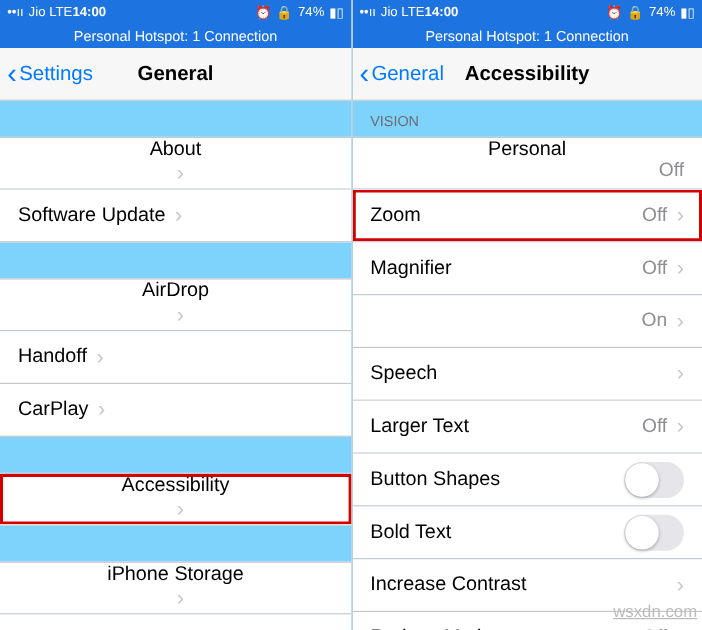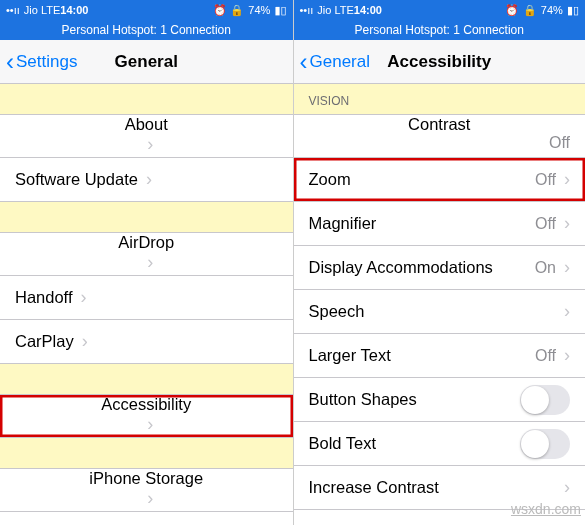--- a/index.html
+++ b/index.html
@@ -1,18 +1,18 @@
 <!DOCTYPE html>
 <html><head>
   <meta charset="utf-8">
   <style>
     * { margin:0; padding:0; box-sizing:border-box; font-family:-apple-system,Helvetica,Arial,sans-serif; }
     body { width:585px; height:525px; background:#fff; position:relative; }
     .container { display:flex; width:585px; height:525px; }
-    .phone { width:50%; display:flex; flex-direction:column; background:#fef9c3; overflow:hidden; }
+    .phone { width:50%; display:flex; flex-direction:column; background:#7dd3fc; overflow:hidden; }
     .phone + .phone { border-left:1px solid #ccc; }
     .statusbar { height:20px; background:#1d73e0; color:#fff; font-size:11px; display:flex; align-items:center; padding:0 6px; justify-content:space-between; }
     .sb-left, .sb-right { display:flex; align-items:center; gap:4px; }
     .sb-center { position:absolute; left:50%; transform:translateX(-50%); font-weight:600; }
     .phone .sb-center { left:auto; transform:none; position:static; flex:1; }
     .hotspot { height:20px; background:#1d73e0; color:#fff; font-size:12px; display:flex; align-items:center; justify-content:center; }
     .navbar { height:44px; background:#f7f7f8; border-bottom:1px solid #c8c7cc; display:flex; align-items:center; position:relative; }
     .back { display:flex; align-items:center; color:#007aff; font-size:17px; padding-left:6px; cursor:pointer; }
     .back-chev { font-size:24px; line-height:1; margin-right:2px; }
     .nav-title { position:absolute; left:0; right:0; text-align:center; font-weight:600; font-size:17px; color:#000; pointer-events:none; }
@@ -113,36 +113,35 @@
     <div class="navbar">
       <div class="back">
         <span class="back-chev">‹</span>
         <span>General</span>
       </div>
       <div class="nav-title">Accessibility</div>
     </div>
     <div class="content">
       <div class="header">Vision</div>
       <div class="row group-start">
-          <span>Contrast</span>
+          <span>Personal</span>
           <span class="val">Off</span>
           <span class="chev">›</span>
         </div>
       <div class="row hilite">
           <span>Zoom</span>
           <span class="val">Off</span>
           <span class="chev">›</span>
         </div>
       <div class="row">
           <span>Magnifier</span>
           <span class="val">Off</span>
           <span class="chev">›</span>
         </div>
       <div class="row">
-          <span>Display Accommodations</span>
           <span class="val">On</span>
           <span class="chev">›</span>
         </div>
       <div class="row">
           <span>Speech</span>
           <span class="val"></span>
           <span class="chev">›</span>
         </div>
       <div class="row">
           <span>Larger Text</span>

